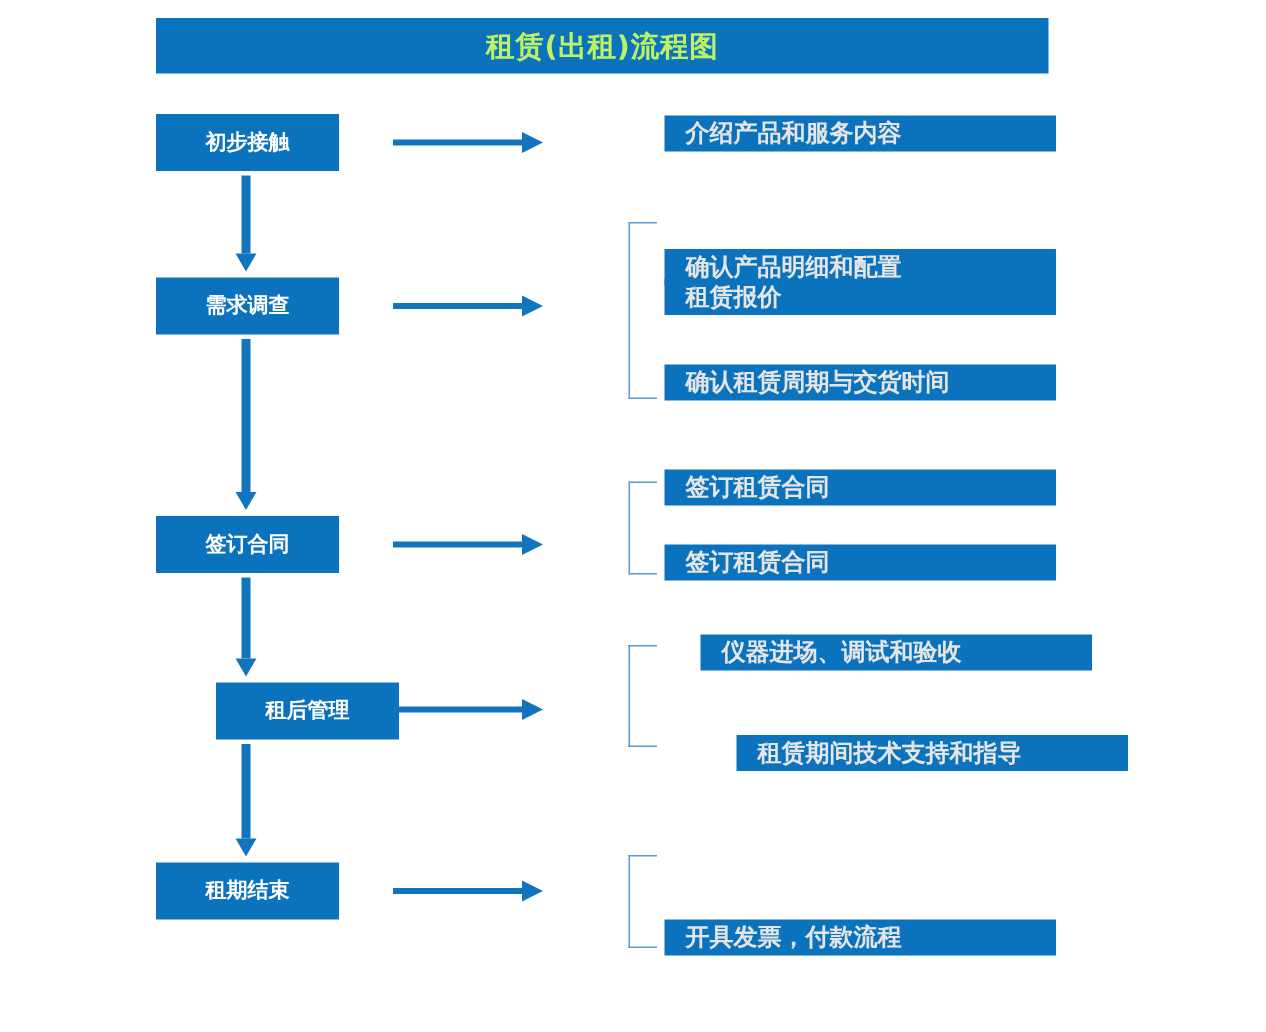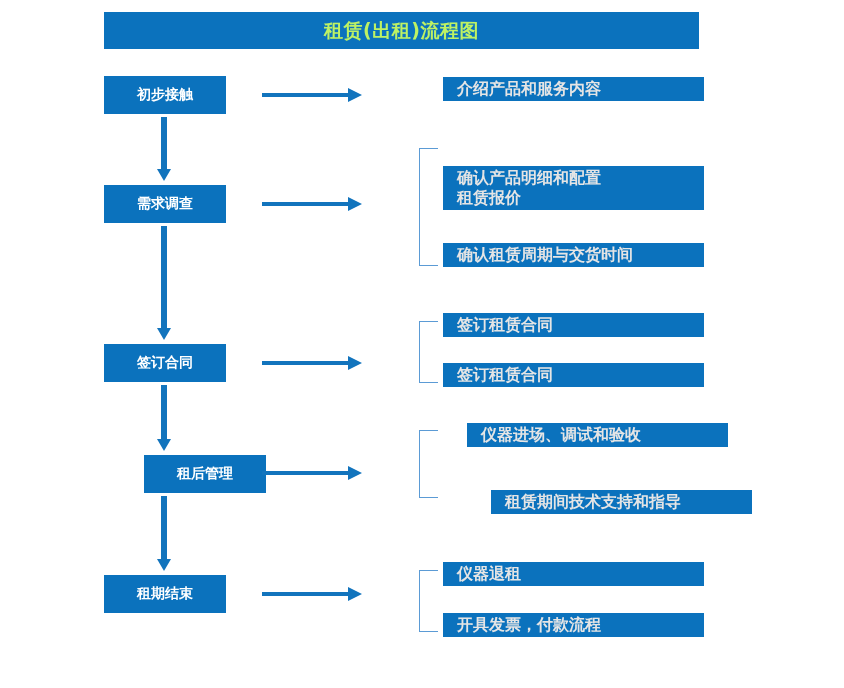--- a/index.html
+++ b/index.html
@@ -142,21 +142,20 @@
   <div class="stage-box" style="top: 575px;">租期结束</div>
 
   <div class="detail-box" style="top: 77px;">介绍产品和服务内容</div>
   <div class="detail-box" style="top: 134px; margin-top: 32px;">确认产品明细和配置</div>
   <div class="detail-box" style="top: 243px;">确认租赁周期与交货时间</div>
   <div class="detail-box" style="top: 186px;">租赁报价</div>
   <div class="detail-box" style="top: 313px;">签订租赁合同</div>
   <div class="detail-box" style="top: 363px;">签订租赁合同</div>
   <div class="detail-box" style="top: 423px; margin-left: 24px;">仪器进场、调试和验收</div>
   <div class="detail-box" style="top: 490px; margin-left: 48px;">租赁期间技术支持和指导</div>
-  <div class="detail-box" style="top: 562px;">仪器退租</div>
   <div class="detail-box" style="top: 613px;">开具发票，付款流程</div>
 
   <div class="h-arrow" style="top: 88px;">
     <span class="shaft"></span>
     <span class="head"></span>
   </div>
   <div class="h-arrow" style="top: 197px;">
     <span class="shaft"></span>
     <span class="head"></span>
   </div>

